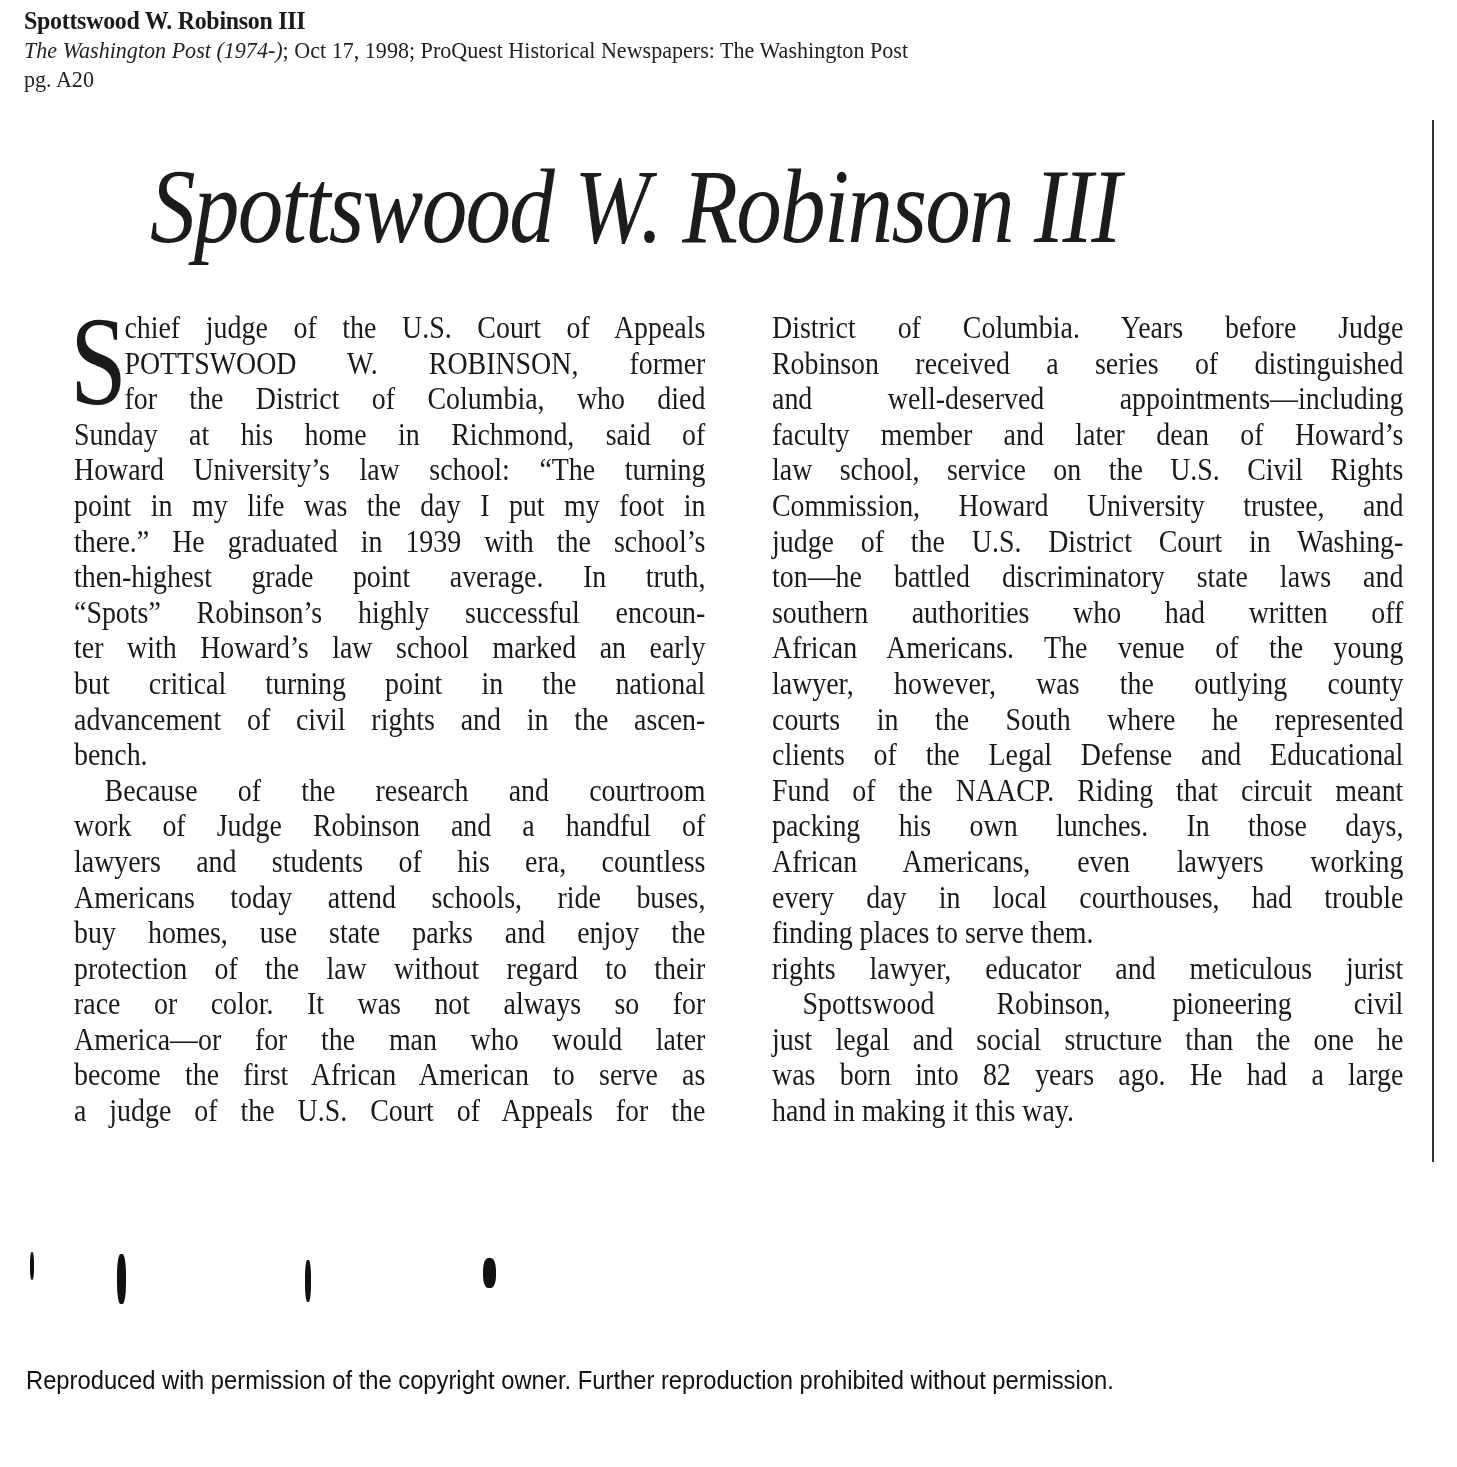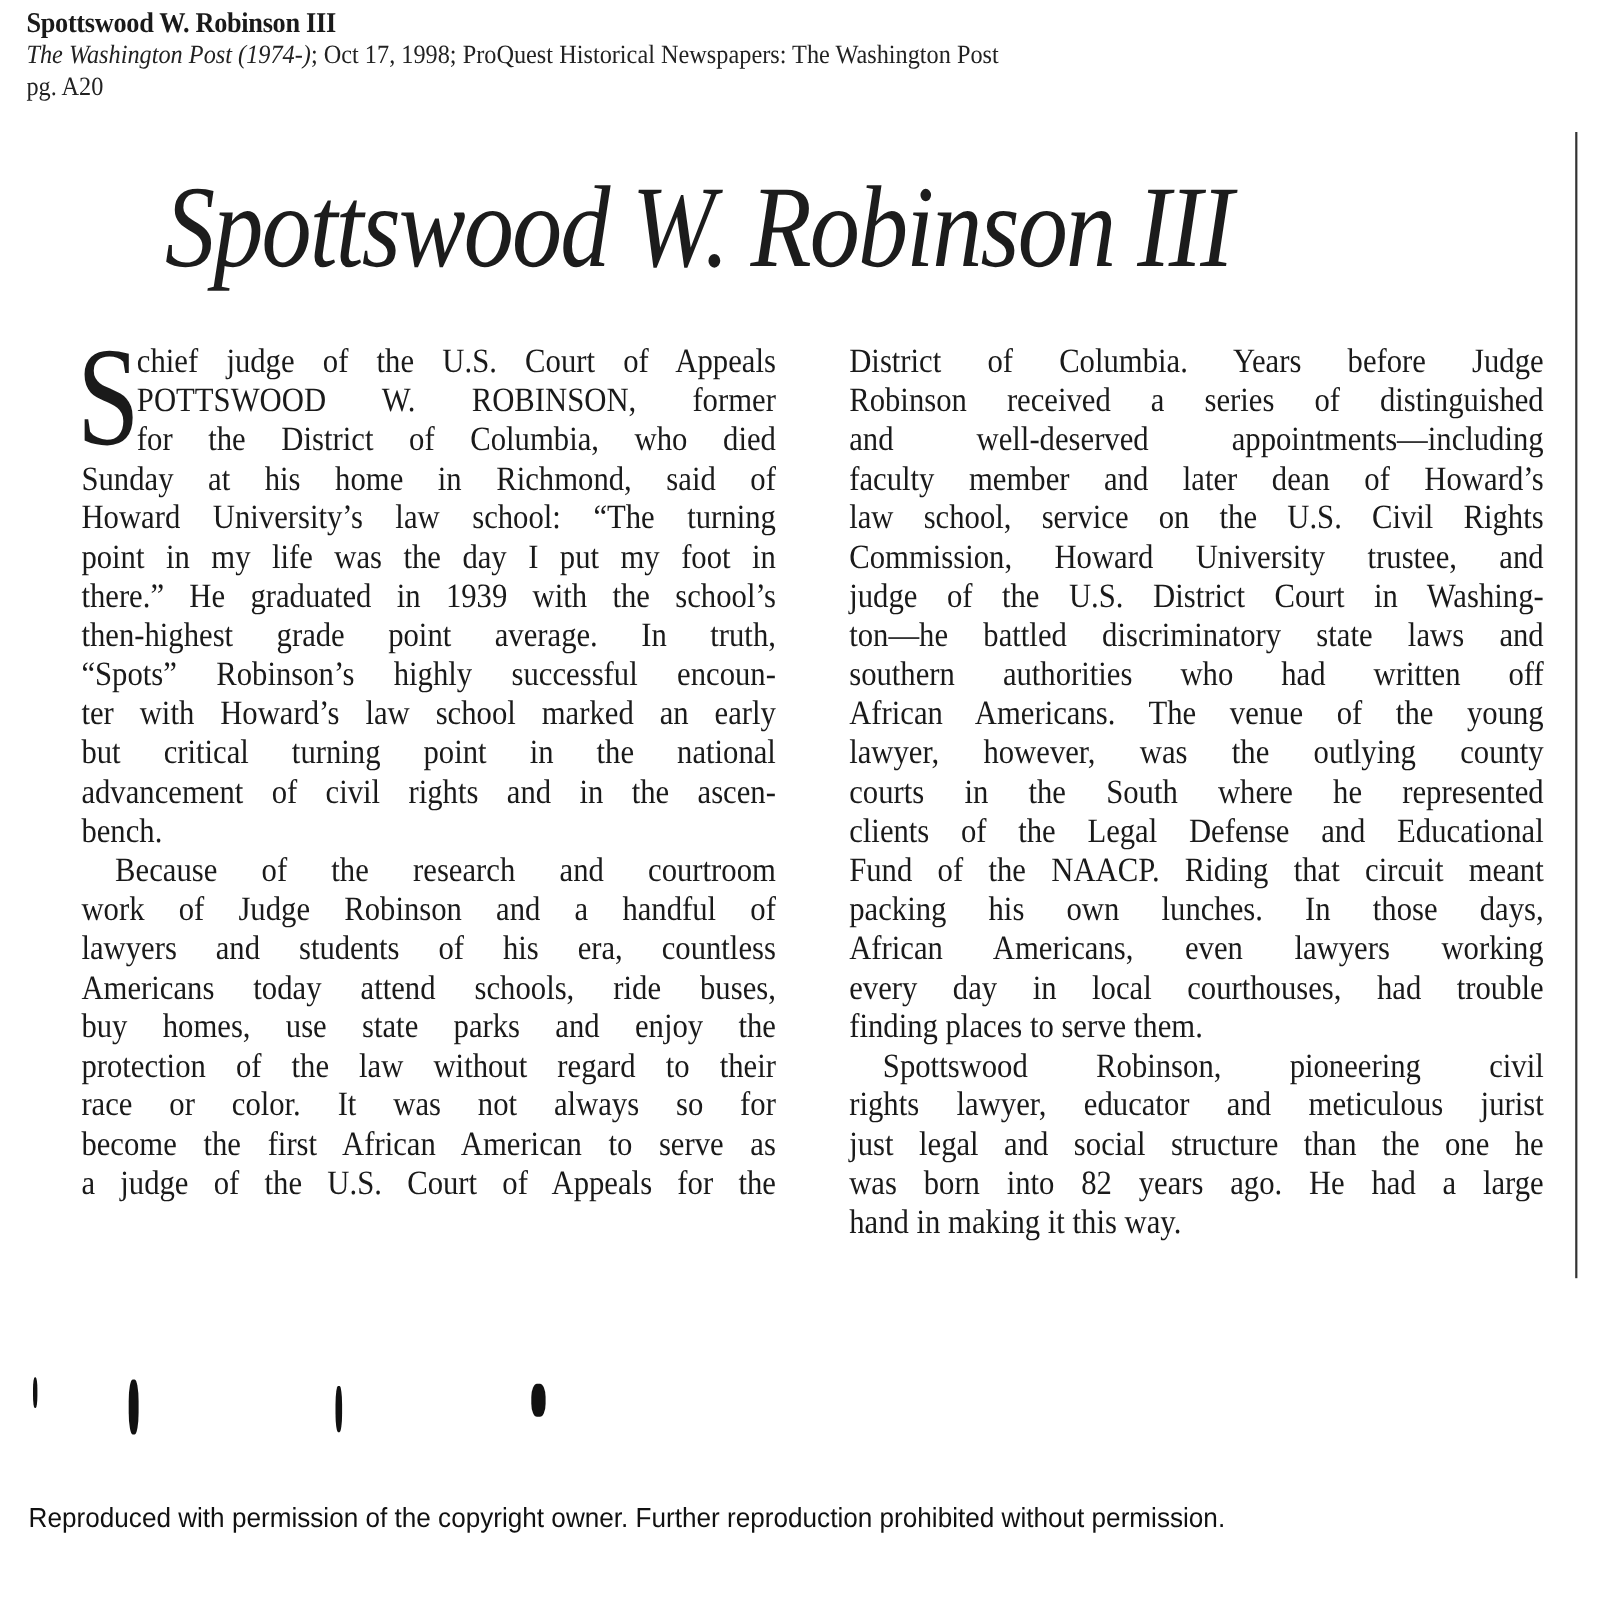--- a/index.html
+++ b/index.html
@@ -177,20 +177,21 @@
   <span class="line"><span class="inner">but critical turning point in the national</span></span>
   <span class="line"><span class="inner">advancement of civil rights and in the ascen-</span></span>
   <span class="line last"><span class="inner">bench.</span></span>
   <span class="line indent"><span class="inner">Because of the research and courtroom</span></span>
   <span class="line"><span class="inner">work of Judge Robinson and a handful of</span></span>
   <span class="line"><span class="inner">lawyers and students of his era, countless</span></span>
   <span class="line"><span class="inner">Americans today attend schools, ride buses,</span></span>
   <span class="line"><span class="inner">buy homes, use state parks and enjoy the</span></span>
   <span class="line"><span class="inner">protection of the law without regard to their</span></span>
   <span class="line"><span class="inner">race or color. It was not always so for</span></span>
+  <span class="line"><span class="inner">America—or for the man who would later</span></span>
   <span class="line"><span class="inner">become the first African American to serve as</span></span>
   <span class="line"><span class="inner">a judge of the U.S. Court of Appeals for the</span></span>
 </div>
 
 <div class="column col-right">
   <span class="line"><span class="inner">District of Columbia. Years before Judge</span></span>
   <span class="line"><span class="inner">Robinson received a series of distinguished</span></span>
   <span class="line"><span class="inner">and well-deserved appointments—including</span></span>
   <span class="line"><span class="inner">faculty member and later dean of Howard’s</span></span>
   <span class="line"><span class="inner">law school, service on the U.S. Civil Rights</span></span>
@@ -200,22 +201,22 @@
   <span class="line"><span class="inner">southern authorities who had written off</span></span>
   <span class="line"><span class="inner">African Americans. The venue of the young</span></span>
   <span class="line"><span class="inner">lawyer, however, was the outlying county</span></span>
   <span class="line"><span class="inner">courts in the South where he represented</span></span>
   <span class="line"><span class="inner">clients of the Legal Defense and Educational</span></span>
   <span class="line"><span class="inner">Fund of the NAACP. Riding that circuit meant</span></span>
   <span class="line"><span class="inner">packing his own lunches. In those days,</span></span>
   <span class="line"><span class="inner">African Americans, even lawyers working</span></span>
   <span class="line"><span class="inner">every day in local courthouses, had trouble</span></span>
   <span class="line last"><span class="inner">finding places to serve them.</span></span>
+  <span class="line"><span class="inner">rights lawyer, educator and meticulous jurist</span></span>
   <span class="line indent"><span class="inner">Spottswood Robinson, pioneering civil</span></span>
-  <span class="line"><span class="inner">rights lawyer, educator and meticulous jurist</span></span>
   <span class="line"><span class="inner">just legal and social structure than the one he</span></span>
   <span class="line"><span class="inner">was born into 82 years ago. He had a large</span></span>
   <span class="line last"><span class="inner">hand in making it this way.</span></span>
 </div>
 
 <div class="specks">
   <span class="speck" style="left:30px;top:12px;width:4px;height:28px;"></span>
   <span class="speck" style="left:117px;top:14px;width:9px;height:50px;"></span>
   <span class="speck" style="left:305px;top:20px;width:6px;height:42px;"></span>
   <span class="speck" style="left:483px;top:18px;width:13px;height:30px;"></span>

